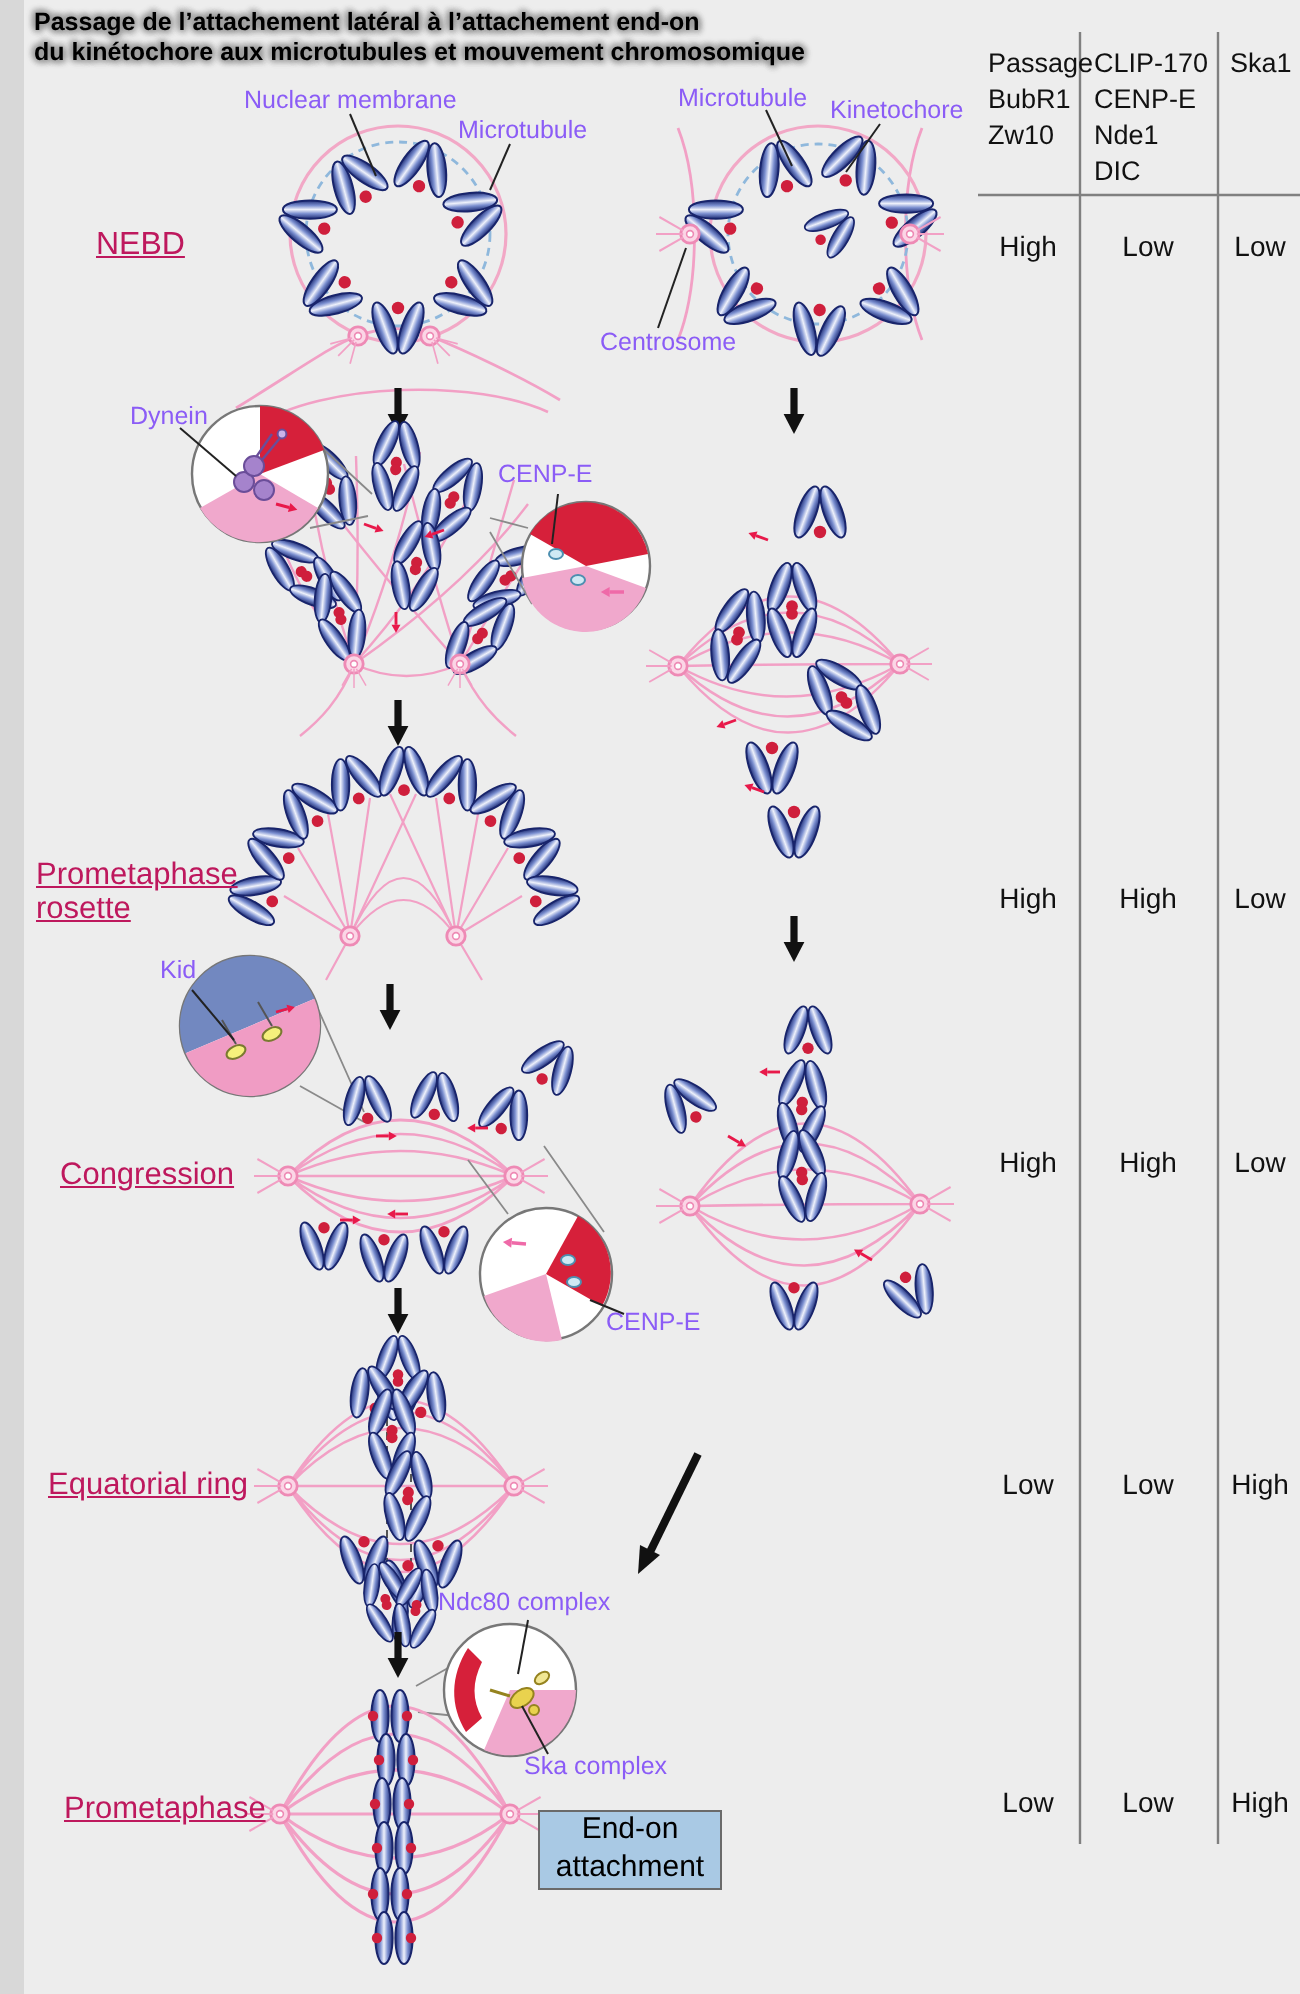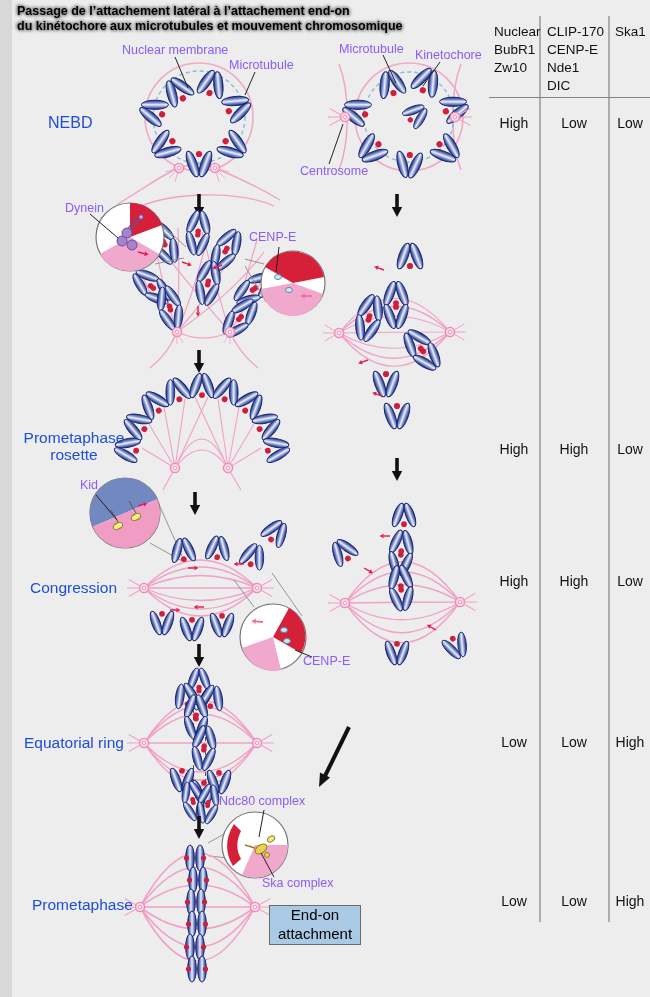--- a/index.html
+++ b/index.html
@@ -3,21 +3,21 @@
 <meta charset="utf-8">
 <style>
   html,body{margin:0;padding:0;background:#d8d8d8;}
   #canvas{position:relative;width:650px;height:997px;background:#ededed;overflow:hidden;
           font-family:"Liberation Sans",sans-serif;margin-left:12px;}
   #fig{position:absolute;left:0;top:0;}
   .title{position:absolute;left:5px;top:4px;font:bold 12.5px/1.25 "Liberation Sans",sans-serif;color:#000;
          text-shadow:0 0 3px #9a9a9a,0 0 3px #9a9a9a,0 0 4px #9a9a9a,1px 1px 3px #9a9a9a,-1px -1px 3px #9a9a9a;
          white-space:nowrap;}
   .lbl{position:absolute;font:12.5px/1.1 "Liberation Sans",sans-serif;color:#8b5cf6;white-space:nowrap;}
-  .stage{position:absolute;font:15.5px/1.12 "Liberation Sans",sans-serif;color:#1d4ed8;}
+  .stage{position:absolute;font:15.5px/1.12 "Liberation Sans",sans-serif;color:#be185d;text-decoration:underline;}
   .th{position:absolute;font:13.5px/1 "Liberation Sans",sans-serif;color:#111;white-space:nowrap;}
   .tv{position:absolute;font:14px/1 "Liberation Sans",sans-serif;color:#111;width:60px;text-align:center;}
   .callout{position:absolute;text-align:center;font:15px/1.25 "Liberation Sans",sans-serif;color:#000;}
   .callout.lateral{left:256px;top:427px;width:87px;height:38px;background:#ece95f;border:1.6px solid #1a1a1a;}
   .callout.endon{left:257px;top:905px;width:90px;height:38px;background:#a9c9e4;border:1.6px solid #6a6a6a;}
 </style>
 </head>
 <body>
 
 <div id="canvas">
@@ -340,40 +340,40 @@
         <use href="#aster" transform="translate(128,907) scale(0.85)"></use>
       <use href="#centro" transform="translate(243,907)"></use>
         <use href="#aster" transform="translate(243,907) rotate(180) scale(0.85)"></use>
     </g>
   </svg>
 
   <div class="title">Passage de l’attachement latéral à l’attachement end-on</div>
   <div class="title" style="top:19px">du kinétochore aux microtubules et mouvement chromosomique</div>
 
   <div class="stage" style="left:36px;top:114px;font-size:16px">NEBD</div>
-  <div class="stage" style="left:6px;top:429px;width:112px;text-align:center">Prometaphase rosette</div>
+  <div class="stage" style="left:6px;top:429px;width:112px;">Prometaphase rosette</div>
   <div class="stage" style="left:18px;top:579px">Congression</div>
   <div class="stage" style="left:12px;top:734px">Equatorial ring</div>
   <div class="stage" style="left:20px;top:896px">Prometaphase</div>
 
   <div class="lbl" style="left:110px;top:44px">Nuclear membrane</div>
   <div class="lbl" style="left:217px;top:59px">Microtubule</div>
   <div class="lbl" style="left:327px;top:43px">Microtubule</div>
   <div class="lbl" style="left:403px;top:49px">Kinetochore</div>
   <div class="lbl" style="left:288px;top:165px">Centrosome</div>
   <div class="lbl" style="left:53px;top:202px">Dynein</div>
   <div class="lbl" style="left:237px;top:231px">CENP-E</div>
   <div class="lbl" style="left:68px;top:479px">Kid</div>
   <div class="lbl" style="left:291px;top:655px">CENP-E</div>
   <div class="lbl" style="left:207px;top:795px">Ndc80 complex</div>
   <div class="lbl" style="left:250px;top:877px">Ska complex</div>
 
   <div class="callout endon">End-on attachment</div>
 
-  <div class="th" style="left:482px;top:25px">Nuclear</div>
+  <div class="th" style="left:482px;top:25px">Passage</div>
   <div class="th" style="left:482px;top:43px">BubR1</div>
   <div class="th" style="left:482px;top:61px">Zw10</div>
   <div class="th" style="left:535px;top:25px">CLIP-170</div>
   <div class="th" style="left:535px;top:43px">CENP-E</div>
   <div class="th" style="left:535px;top:61px">Nde1</div>
   <div class="th" style="left:535px;top:79px">DIC</div>
   <div class="th" style="left:603px;top:25px">Ska1</div>
 
   <div class="tv" style="left:472px;top:116px">High</div>
   <div class="tv" style="left:532px;top:116px">Low</div>

